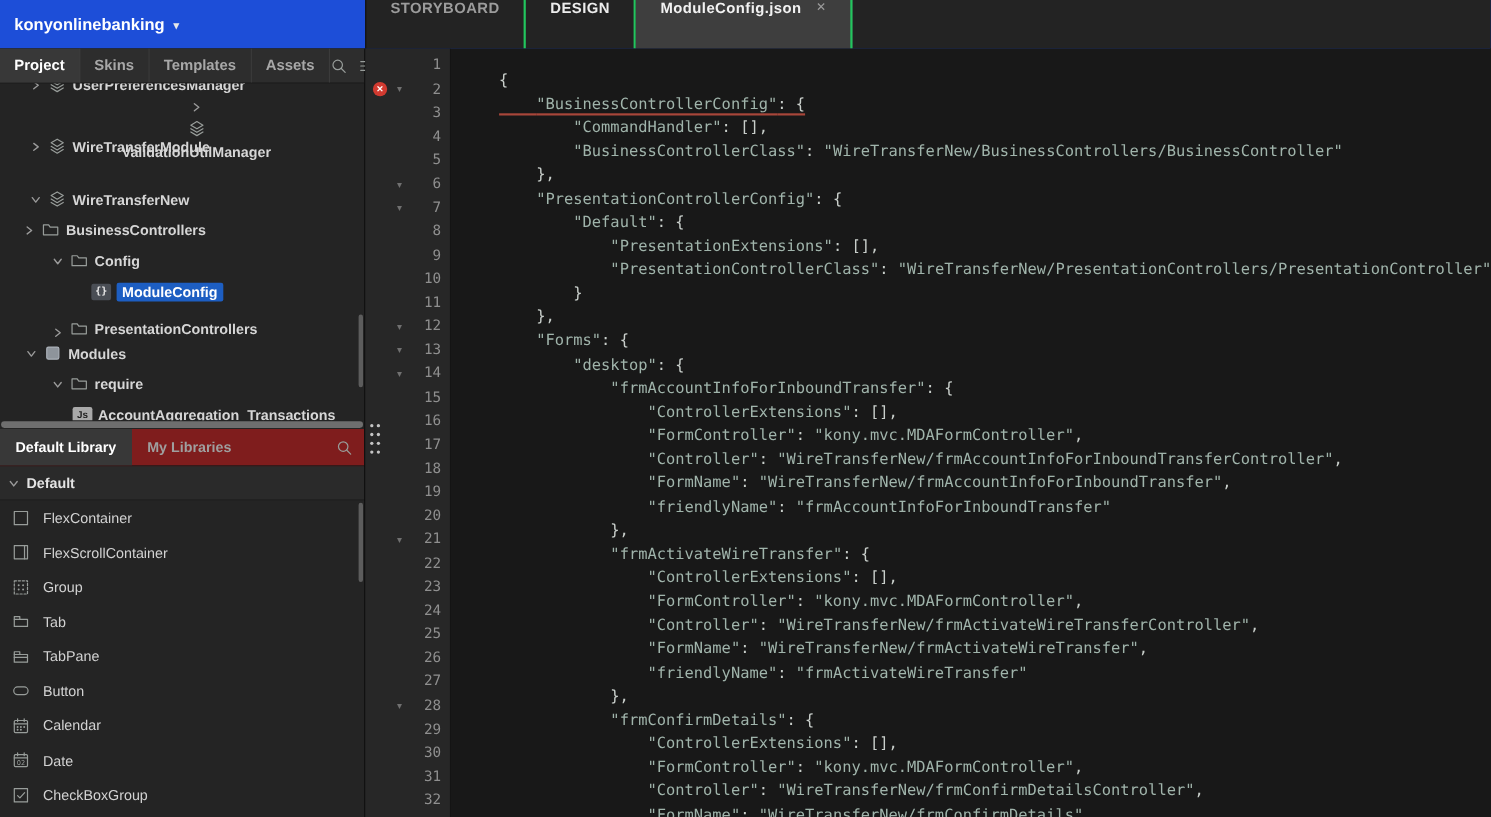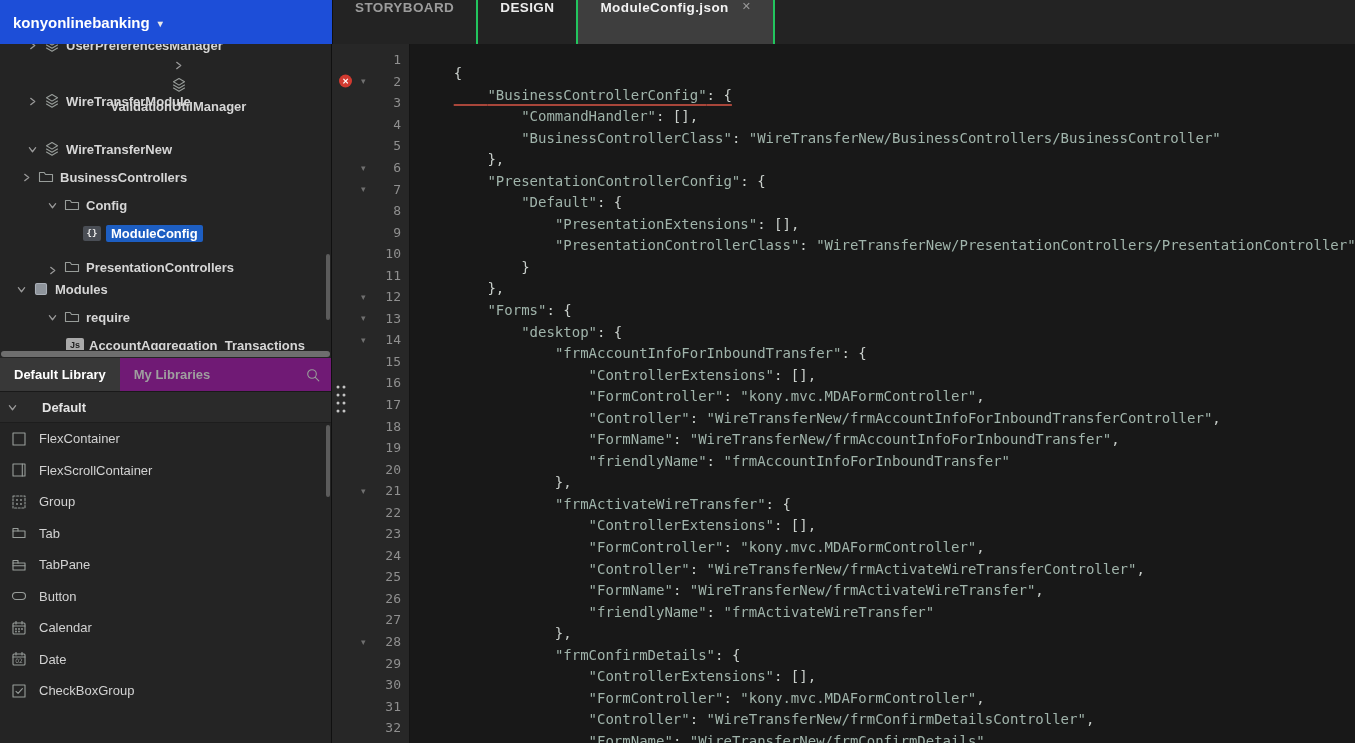--- a/index.html
+++ b/index.html
@@ -36,24 +36,24 @@
   .t-label{color:#d6d6d6;font-size:13px;font-weight:bold;white-space:nowrap}
   .t-label.selected{background:#1d5ec2;color:#fff;padding:1px 5px;border-radius:2px}
   .braces-icon{width:16px;height:15px;background:#4a4e55;color:#eaeaea;font:bold 9px "DejaVu Sans Mono",monospace;display:flex;align-items:center;justify-content:center;border-radius:2px}
   .js-chip{width:15px;height:14px;background:#a9a9a9;color:#1f1f1f;font:bold 9px "Liberation Sans",sans-serif;display:flex;align-items:center;justify-content:center;border-radius:2px}
   .tree-vscroll{position:absolute;right:1px;top:210px;width:4px;height:66px;background:#5c5c5c;border-radius:2px}
 
   .splitter{height:8px;flex:0 0 8px;display:flex;align-items:center;padding:0 1px;background:#242424}
   .splitter-bar{height:6px;width:100%;background:#6e6e6e;border-radius:3px}
 
   .lib{flex:1;display:flex;flex-direction:column;overflow:hidden}
-  .lib-tabs{height:34px;flex:0 0 34px;background:#701a75;display:flex;align-items:stretch;border-bottom:1px solid #191919}
+  .lib-tabs{height:34px;flex:0 0 34px;background:#7f1d1d;display:flex;align-items:stretch;border-bottom:1px solid #191919}
   .lib-tab{padding:0 14px;display:flex;align-items:center;color:#9f9f9f;font-size:13px;font-weight:bold}
   .lib-tab.active{color:#ffffff;background:#383838}
-  .lib-group{height:31px;flex:0 0 31px;display:flex;align-items:center;gap:24px;padding-left:6px;background:#2a2a2a;color:#e3e3e3;font-size:13px;font-weight:bold;border-bottom:1px solid #1d1d1d}
+  .lib-group{height:31px;flex:0 0 31px;display:flex;align-items:center;gap:6px;padding-left:6px;background:#2a2a2a;color:#e3e3e3;font-size:13px;font-weight:bold;border-bottom:1px solid #1d1d1d}
   .lib-items{flex:1;overflow:hidden;position:relative}
   .lib-row{height:31.5px;display:flex;align-items:center;gap:11px;padding-left:10px}
   .lib-icon{width:18px;height:18px;display:flex;align-items:center;justify-content:center;flex:0 0 18px}
   .lib-label{color:#d2d2d2;font-size:13px;font-weight:normal}
   .lib-vscroll{position:absolute;right:1px;top:2px;width:4px;height:72px;background:#5c5c5c;border-radius:2px}
 
   
   .editor{flex:1;display:flex;position:relative;background:#181818;overflow:hidden}
   .gutter{width:78px;flex:0 0 78px;background:#272727;padding-top:5px;border-right:1px solid #141414}
   .g-row{height:var(--lh);position:relative;display:flex;align-items:center;justify-content:flex-end;padding-right:8px}
@@ -86,20 +86,41 @@
   </div>
         <div class="doc-tab active emph">
     <span class="doc-tab-label">ModuleConfig.json</span>
     <span class="close-x">✕</span>
   </div>
       </div>
   </header>
 
   <div class="body">
     <aside class="sidebar">
+      <div class="side-tabs">
+        <div class="side-tab active">Project</div>
+          <div class="side-tab">Skins</div>
+          <div class="side-tab">Templates</div>
+          <div class="side-tab">Assets</div>
+          <div class="side-icons">
+          <span class="ic" id="side-search">
+              <svg width="16" height="16" viewBox="0 0 16 16" fill="none" stroke="#989d9a" stroke-width="1.1" stroke-linejoin="round" stroke-linecap="round">
+                <circle cx="7" cy="7" r="4.3"></circle>
+                <line x1="10.3" y1="10.3" x2="13.8" y2="13.8"></line>
+              </svg>
+            </span>
+          <span class="ic" id="side-menu">
+              <svg width="16" height="16" viewBox="0 0 16 16" fill="none" stroke="#989d9a" stroke-width="1.1" stroke-linejoin="round" stroke-linecap="round">
+                <line x1="2" y1="4" x2="14" y2="4"></line>
+                <line x1="2" y1="8" x2="14" y2="8"></line>
+                <line x1="2" y1="12" x2="14" y2="12"></line>
+              </svg>
+            </span>
+        </div>
+      </div>
       <div class="tree">
         <div class="tree-inner">
             <div class="tree-row" style="padding-left: 26px;">
     <span class="chev">
                 <svg width="9" height="9" viewBox="0 0 10 10" fill="none" stroke="#9a9a9a" stroke-width="1.4" stroke-linecap="round" stroke-linejoin="round">
                   <path d="M3 1.5 L7.5 5 L3 8.5"></path>
                 </svg>
               </span>
     <span class="t-icon">
                 <svg width="16" height="16" viewBox="0 0 16 16" fill="none" stroke="#989d9a" stroke-width="1.1" stroke-linejoin="round" stroke-linecap="round">
@@ -192,21 +213,21 @@
                   <path d="M3 1.5 L7.5 5 L3 8.5"></path>
                 </svg>
               </span>
     <span class="t-icon">
                 <svg width="16" height="16" viewBox="0 0 16 16" fill="none" stroke="#989d9a" stroke-width="1.1" stroke-linejoin="round" stroke-linecap="round">
                   <path d="M1.5 3.5 h4.7 l1.4 2 h6.9 v7 h-13 Z"></path>
                 </svg>
               </span>
     <span class="t-label">PresentationControllers</span>
   </div>
-            <div class="tree-row" style="padding-left: 15px;">
+            <div class="tree-row" style="padding-left: 2px; margin-left: 20px;">
     <span class="chev down">
                 <svg width="9" height="9" viewBox="0 0 10 10" fill="none" stroke="#9a9a9a" stroke-width="1.4" stroke-linecap="round" stroke-linejoin="round">
                   <path d="M3 1.5 L7.5 5 L3 8.5"></path>
                 </svg>
               </span>
     <span class="t-icon">
                 <svg width="16" height="16" viewBox="0 0 16 16" fill="none" stroke="#989d9a" stroke-width="1.1" stroke-linejoin="round" stroke-linecap="round">
                   <rect x="2.5" y="2.5" width="11" height="11" rx="1.5" fill="#8e949b" stroke="#aab0b8"></rect>
                 </svg>
               </span>

